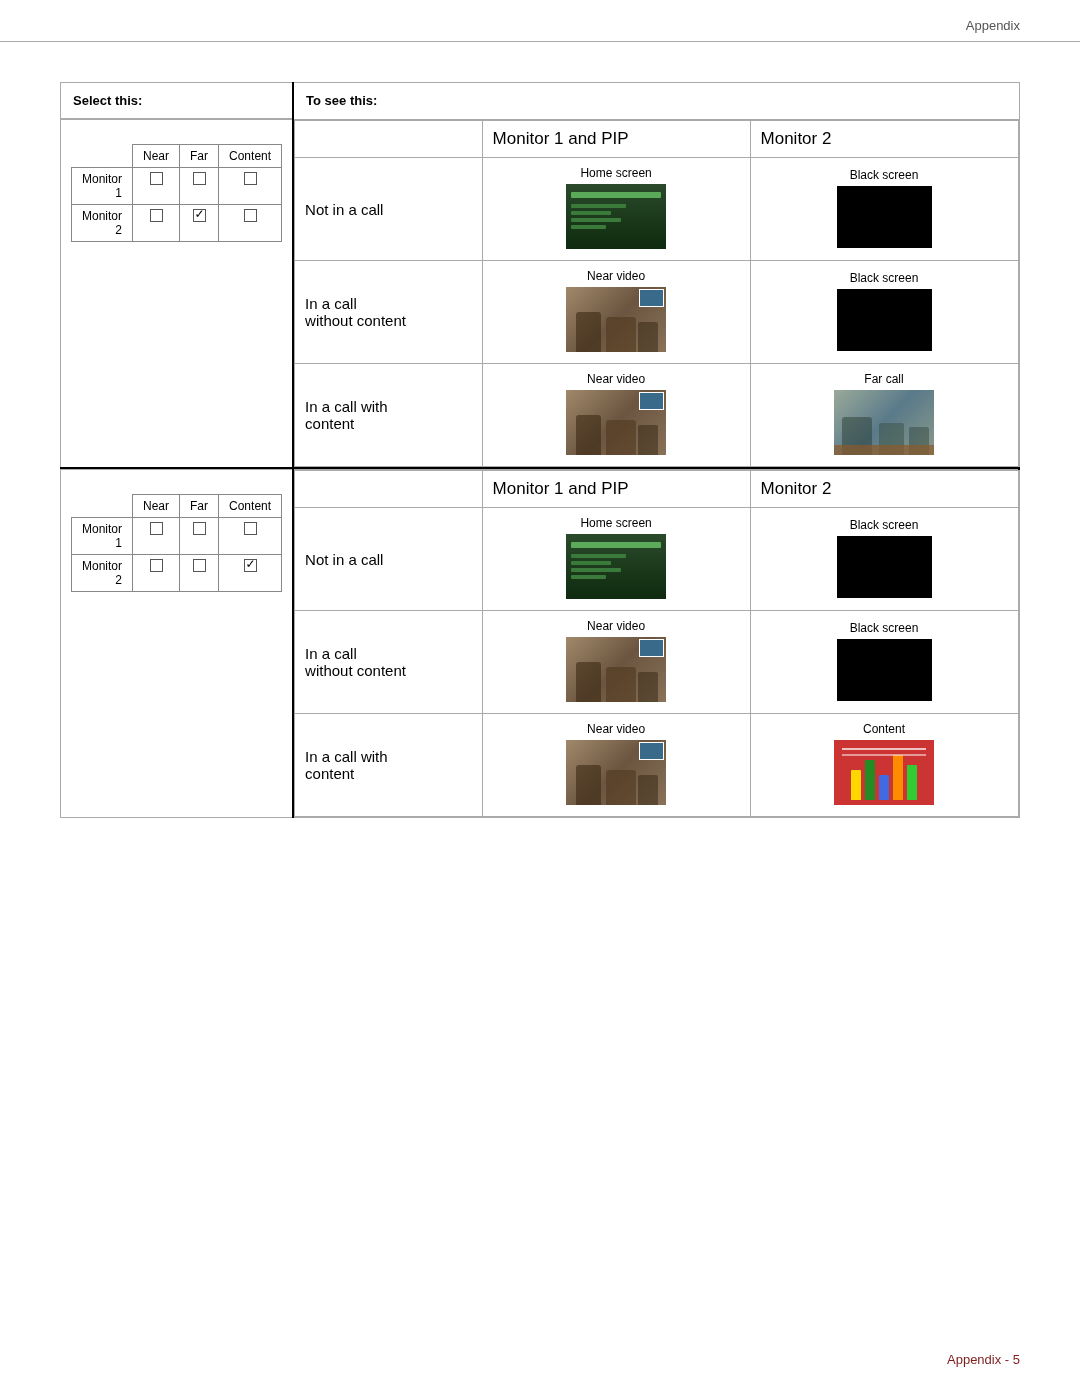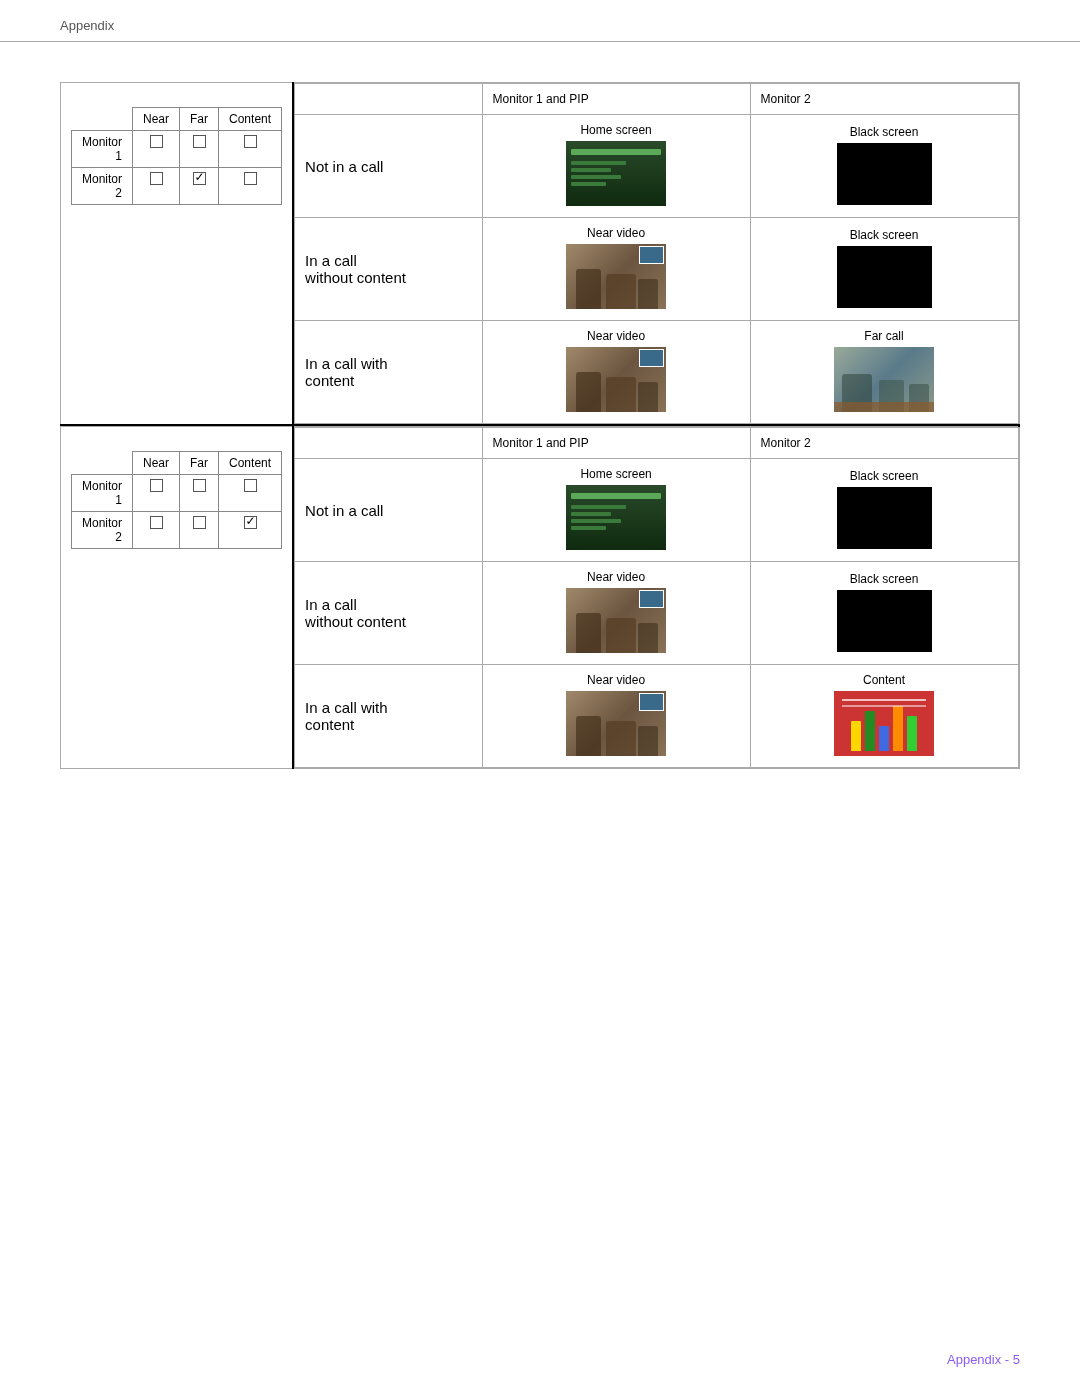--- a/index.html
+++ b/index.html
@@ -6,31 +6,32 @@
     body {
       font-family: Arial, sans-serif;
       font-size: 13px;
       background: #fff;
       color: #000;
       width: 1080px;
       min-height: 1397px;
       position: relative;
     }
     .page-header {
+      text-align: right;
       padding: 18px 60px 8px 60px;
       font-size: 13px;
       color: #555;
       border-bottom: 1px solid #aaa;
     }
     .page-footer {
       position: absolute;
       bottom: 30px;
       right: 60px;
       font-size: 13px;
-      color: #8b5cf6;
+      color: #7f1d1d;
     }
     .content {
       padding: 40px 60px;
     }
     .main-table {
       border-collapse: collapse;
       width: 100%;
       border: 1.5px solid #000;
     }
     .main-table td, .main-table th {
@@ -90,21 +91,21 @@
     .to-see-table {
       border-collapse: collapse;
       width: 100%;
     }
     .to-see-table td, .to-see-table th {
       border: 1px solid #aaa;
       padding: 8px 10px;
       vertical-align: middle;
     }
     .col-header {
-      font-size: 12px;
+      font-size: 17px;
       font-weight: normal;
       background: #fff;
       padding: 8px 10px;
       margin-top: 8px;
     }
     .scenario-label {
       font-size: 15px;
       padding: 8px 10px;
       vertical-align: top;
     }
@@ -243,20 +244,28 @@
 <body>
 
 <div class="page-header">
   <span>Appendix</span>
 </div>
 
 <div class="content">
   <table class="main-table">
     <tbody>
 
+      <tr>
+        <td class="select-left-cell">
+          <div class="select-header">Select this:</div>
+        </td>
+        <td colspan="3" class="to-see-right-cell">
+          <div class="to-see-header">To see this:</div>
+        </td>
+      </tr>
 
       <tr>
         <td style="padding: 12px 10px;">
           <table class="inner-table">
             <tbody>
               <tr>
                 <td style="border:none; background:#fff;"></td>
                 <td>Near</td>
                 <td>Far</td>
                 <td>Content</td>

